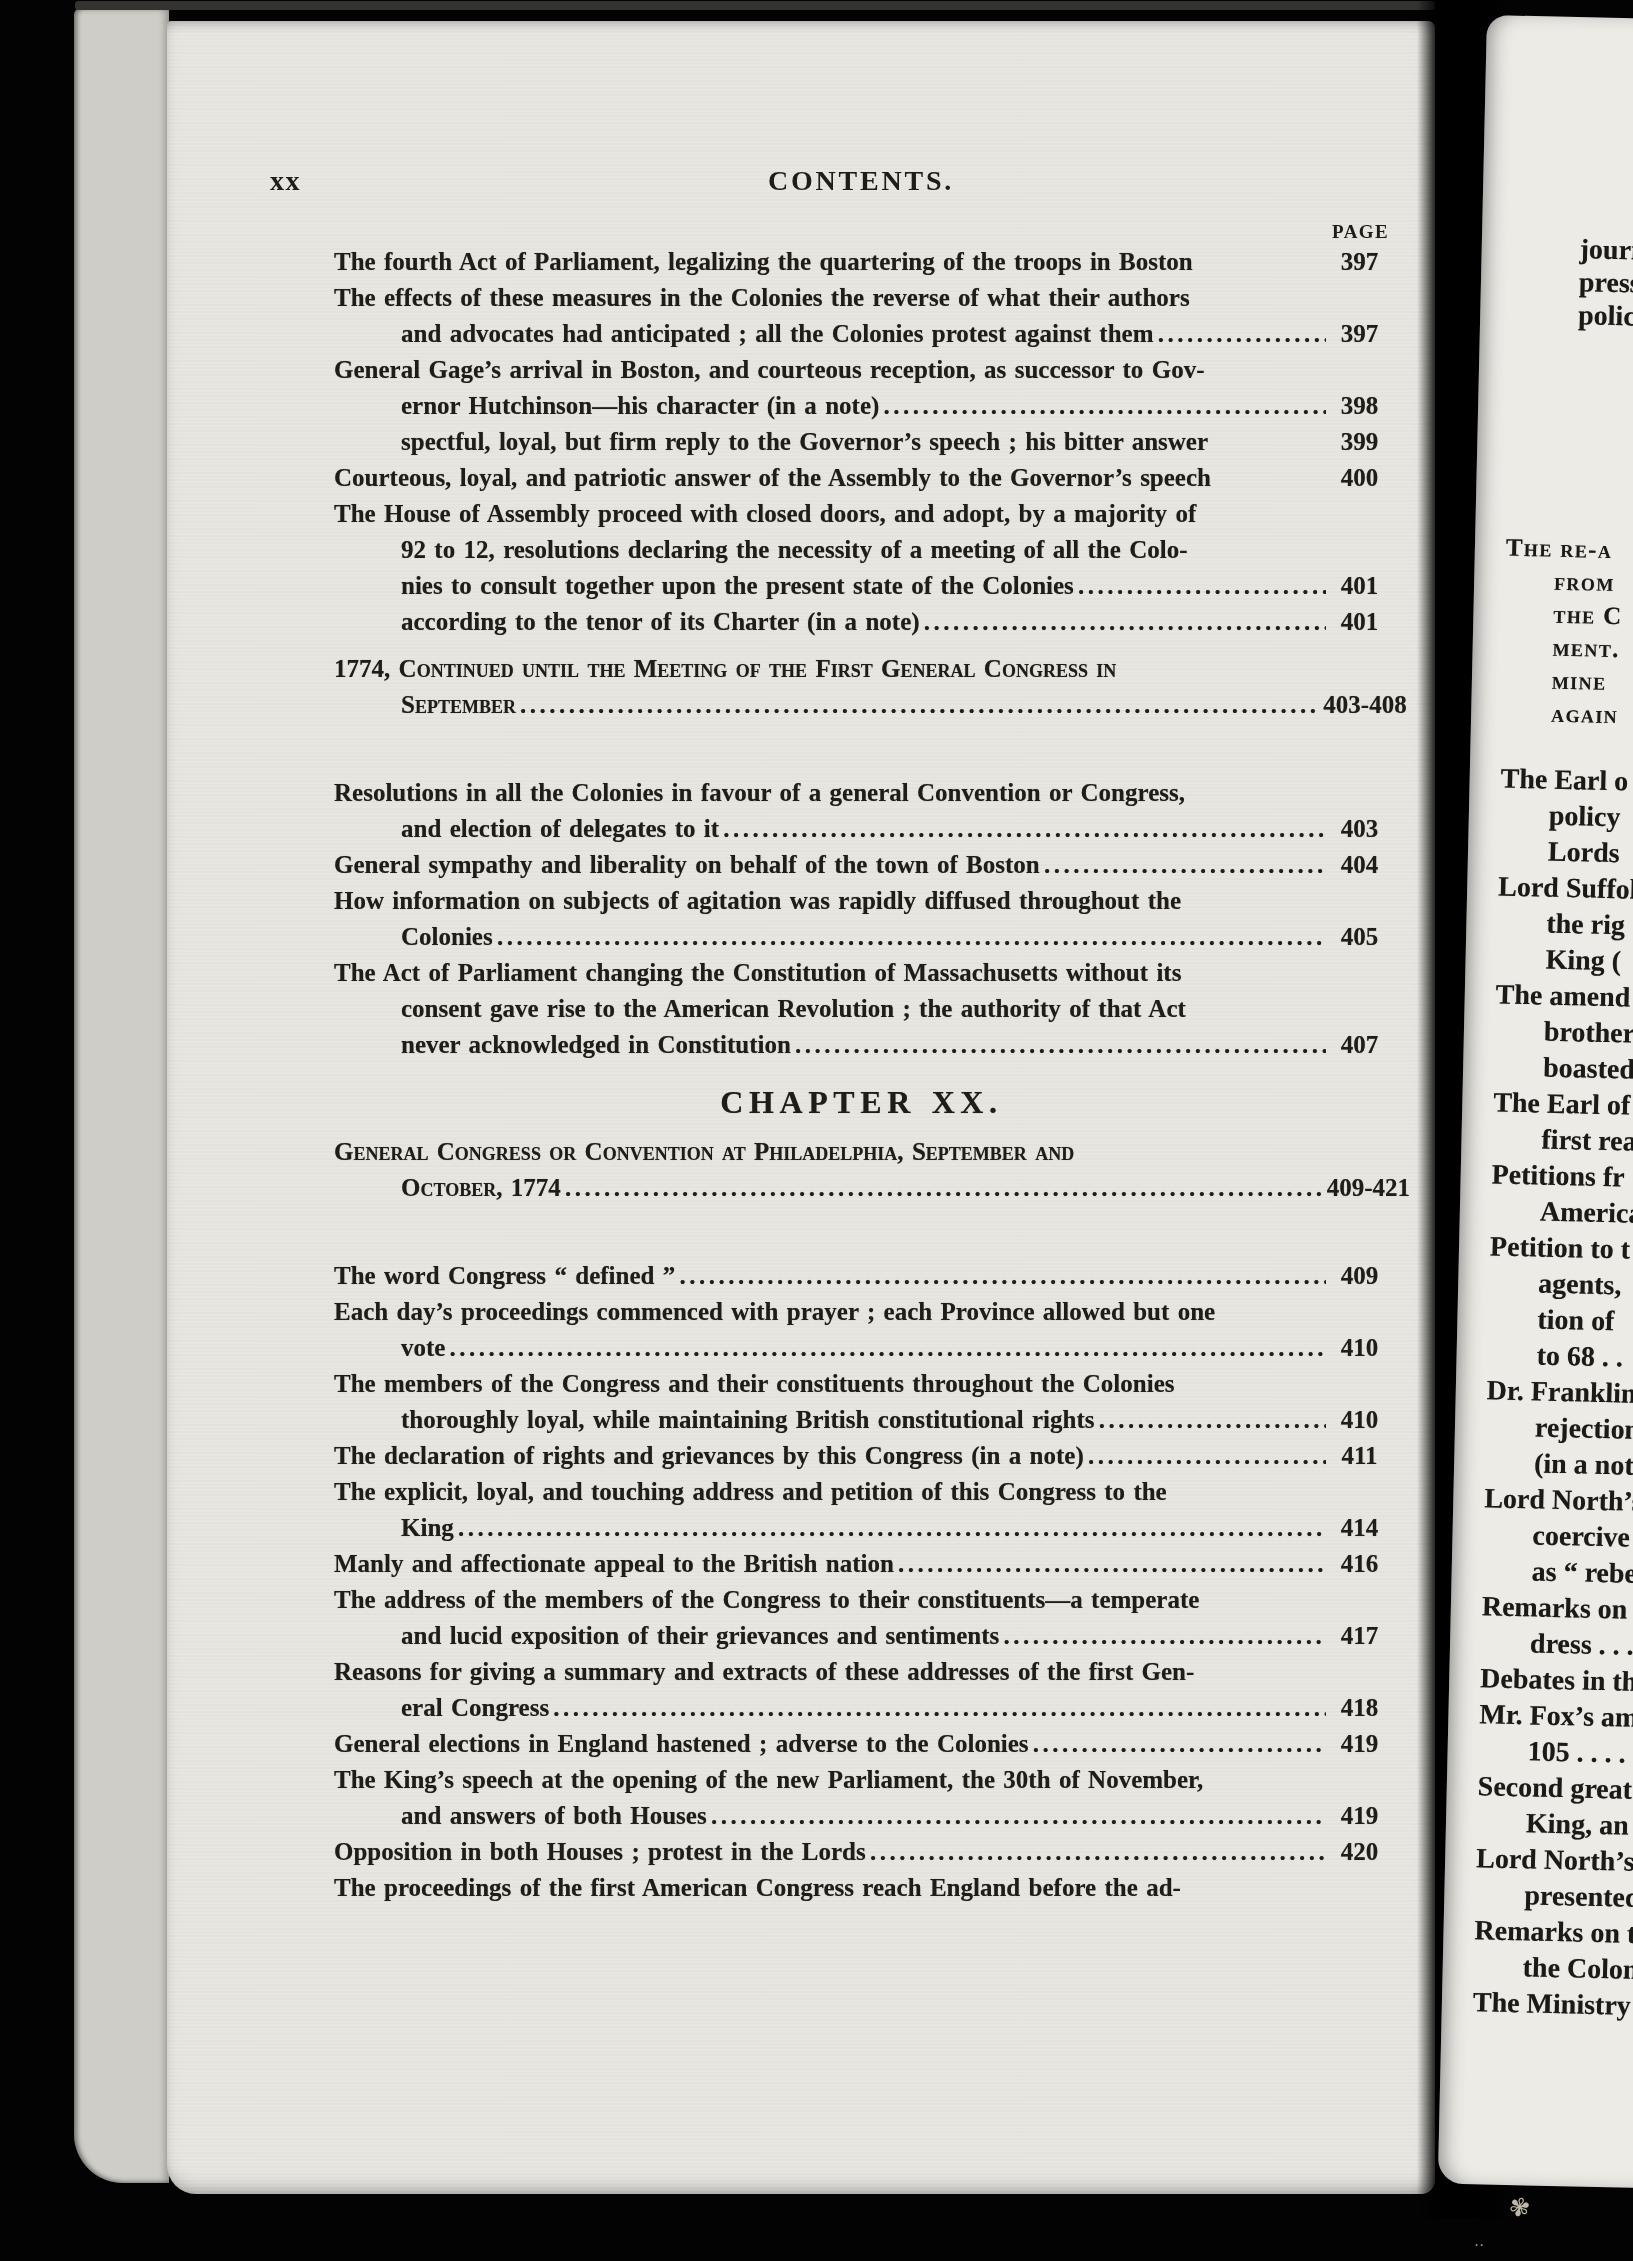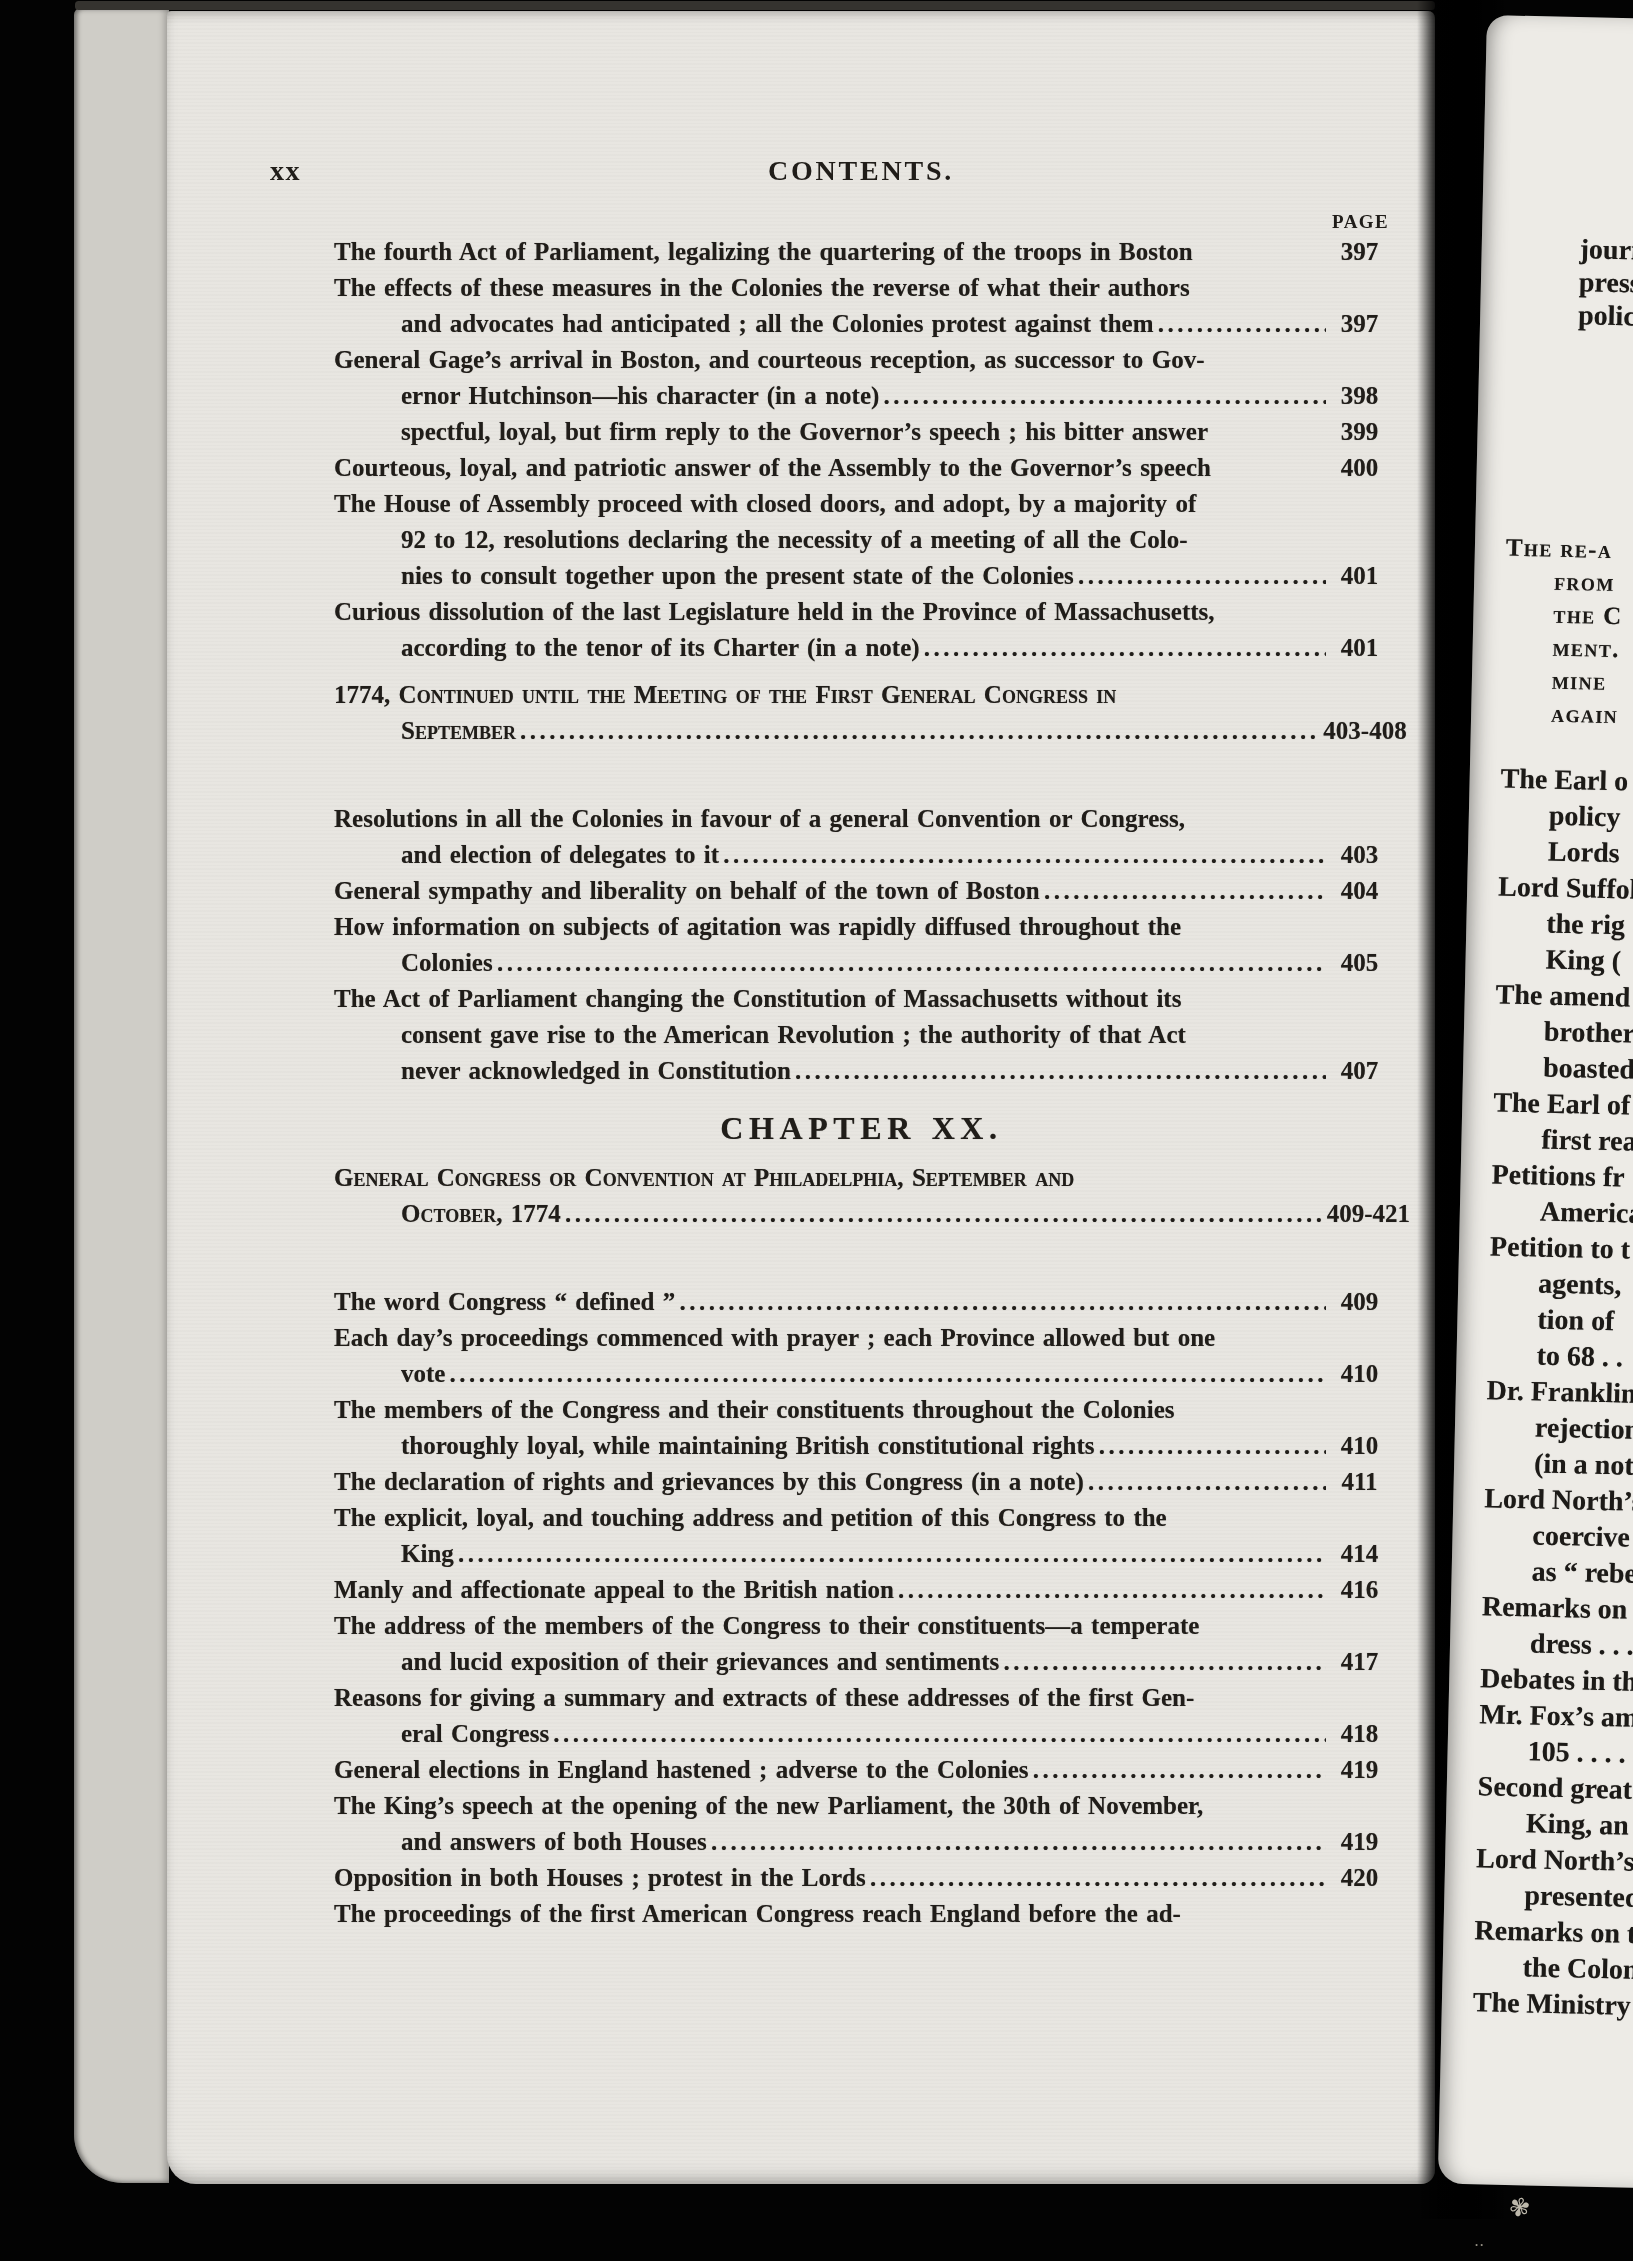--- a/index.html
+++ b/index.html
@@ -18,21 +18,21 @@
         #c8c6c0 21px,#e8e6e0 24px);
     background-color:#cfcdc7;
     border-radius:7px 0 0 49px;
     box-shadow:inset -4.2px 0 7px rgba(0,0,0,.25), inset 2.8px 0 5.6px rgba(0,0,0,.45);
   }
   #top-leaf-edge{
     position:absolute;left:75px;top:1.4px;width:1360px;height:9px;
     background:#35332f;border-radius:3.5px;
   }
   #left-page{
-    position:absolute;left:167px;top:11px;width:1268px;height:2173px;
+    position:absolute;left:167px;top:21px;width:1268px;height:2173px;
     background:#e8e6e1;
     border-radius:4.2px 7px 14px 29px;
     box-shadow:inset -9.8px 0 18px -8.4px rgba(0,0,0,.35),
                inset 0 -12.6px 21px -12.6px rgba(0,0,0,.38),
                inset 0 7px 12.6px -7px rgba(0,0,0,.30);
     color:#201d19;
   }
   #left-page .texture{
     position:absolute;inset:0;border-radius:inherit;pointer-events:none;
     background:repeating-linear-gradient(180deg,rgba(0,0,0,.015) 0 1.4px,rgba(255,255,255,.015) 1.4px 3.5px);
@@ -145,23 +145,20 @@
       <div class="row">
           <span class="t">The House of Assembly proceed with closed doors, and adopt, by a majority of</span>
         </div>
       <div class="row ind">
           <span class="t">92 to 12, resolutions declaring the necessity of a meeting of all the Colo-</span>
         </div>
       <div class="row ind">
           <span class="t">nies to consult together upon the present state of the Colonies</span>
           <span class="dots">........................................................................................................</span>
           <span class="pg">401</span>
-        </div>
-      <div class="row">
-          <span class="t">Curious dissolution of the last Legislature held in the Province of Massachusetts,</span>
         </div>
       <div class="row ind">
           <span class="t">according to the tenor of its Charter (in a note)</span>
           <span class="dots">........................................................................................................</span>
           <span class="pg">401</span>
         </div>
 
       <div class="chap-sub">
         <div class="row sc">
             <span class="t">1774, Continued until the Meeting of the First General Congress in</span>

